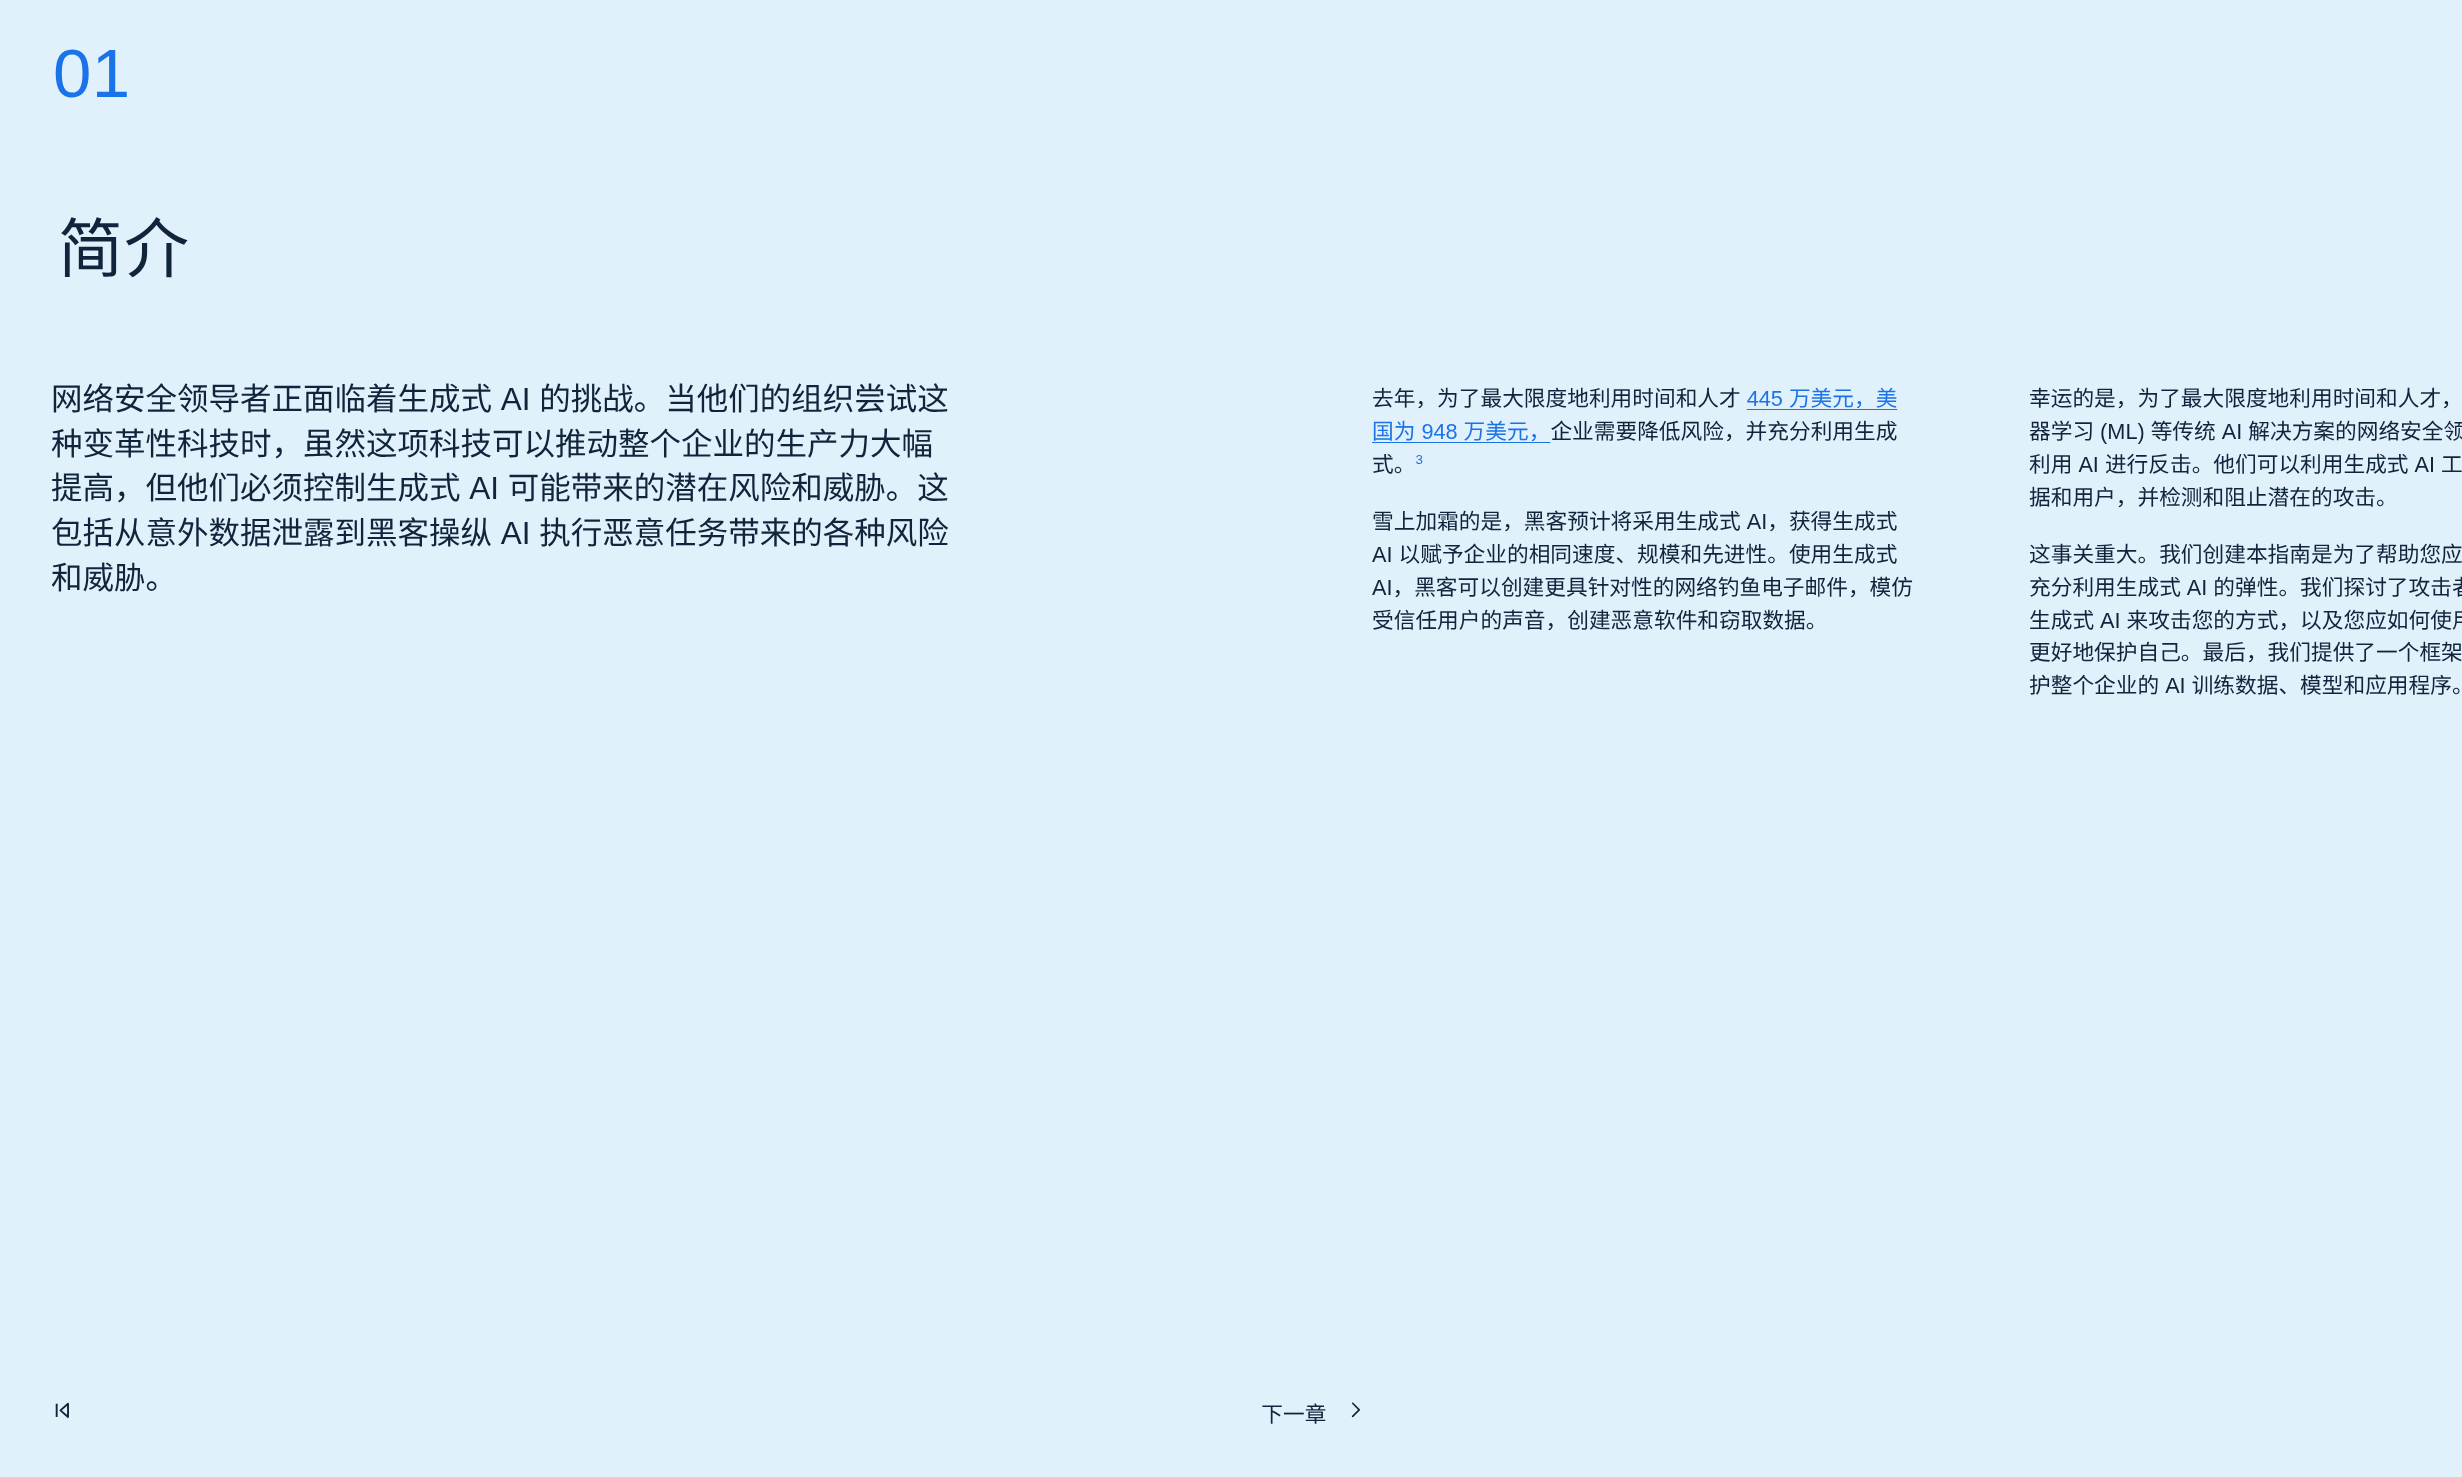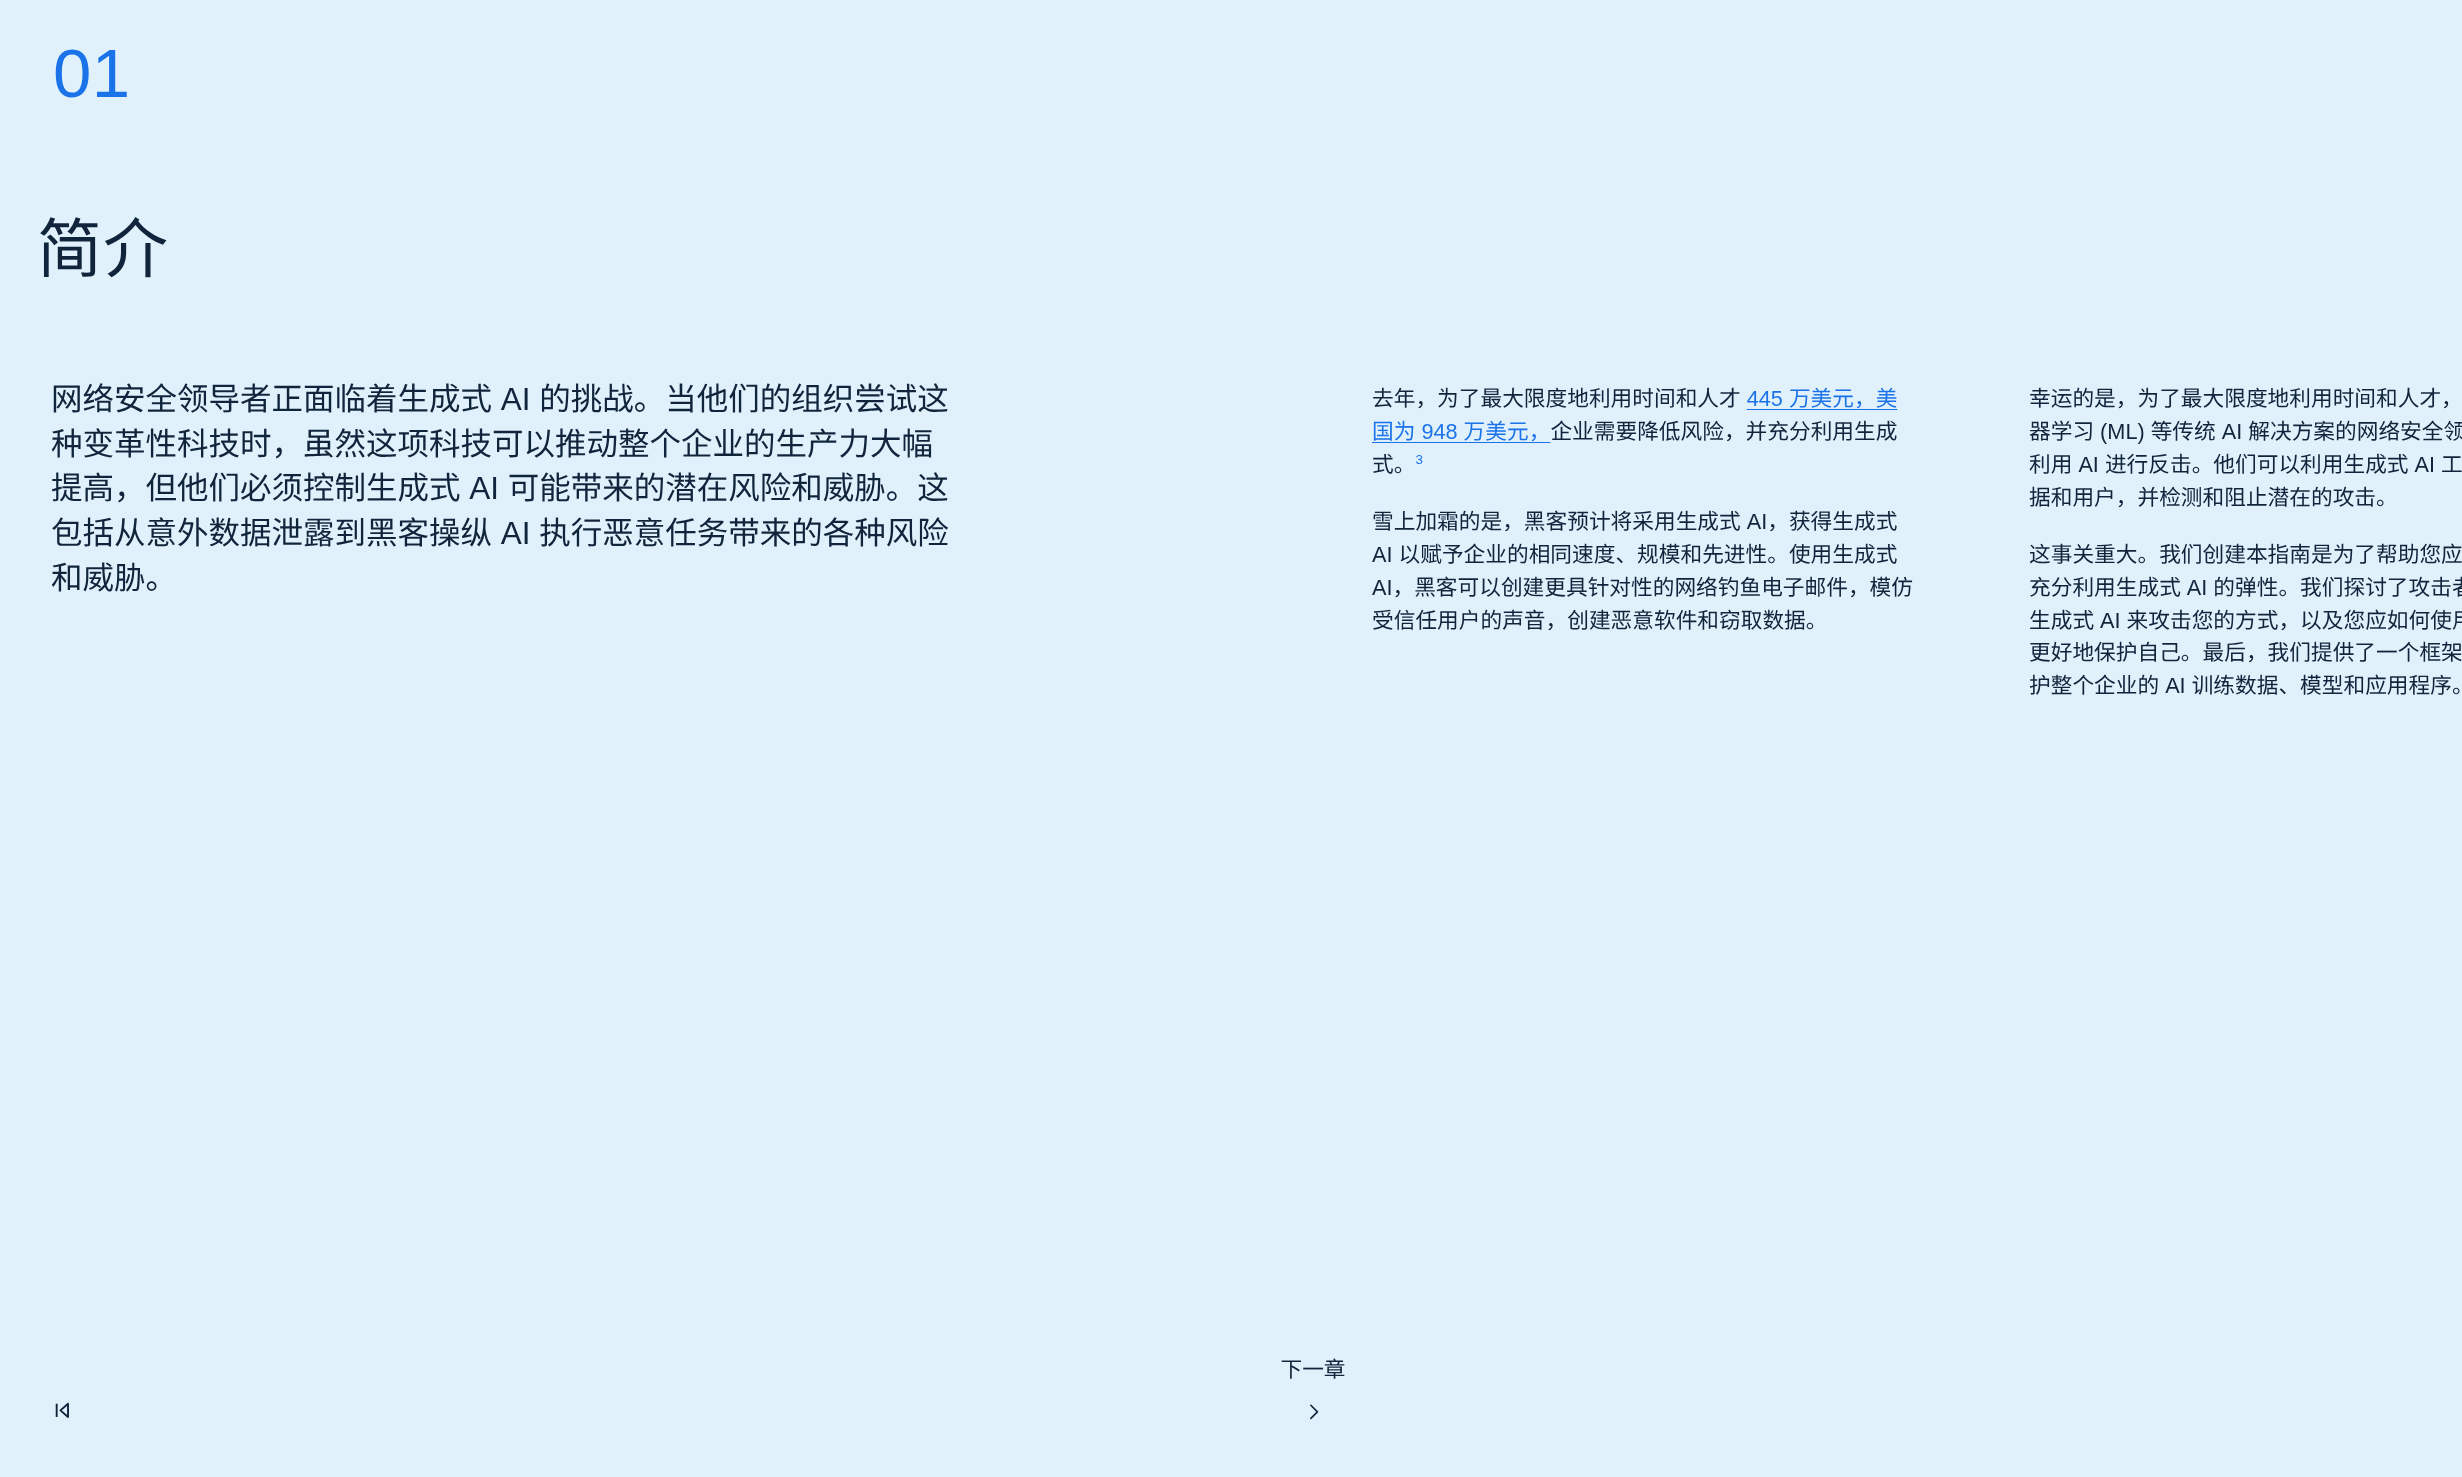--- a/index.html
+++ b/index.html
@@ -30,21 +30,21 @@
     font-size: 69px;
     line-height: 1;
     color: #1a73e8;
     font-weight: 400;
     letter-spacing: 0.5px;
   }
 
   
   .chapter-title {
     position: absolute;
-    left: 37px;
+    left: 58px;
     top: 170px;
     font-size: 65px;
     line-height: 1.1;
     color: #10243b;
     font-weight: 400;
     letter-spacing: 1px;
   }
 
   
   .col-lead {
@@ -113,21 +113,20 @@
     position: absolute;
     left: 50%;
     transform: translateX(-50%);
     bottom: 49px;
     display: flex;
     align-items: center;
     gap: 18.7px;
     color: #10243b;
     font-size: 21.7px;
     white-space: nowrap;
-    flex-direction: column;
   }
   .footer-next .chev { display: block; }
 </style>
 </head>
 <body>
 
 <div class="page">
 
   <div class="chapter-number">01</div>
 

